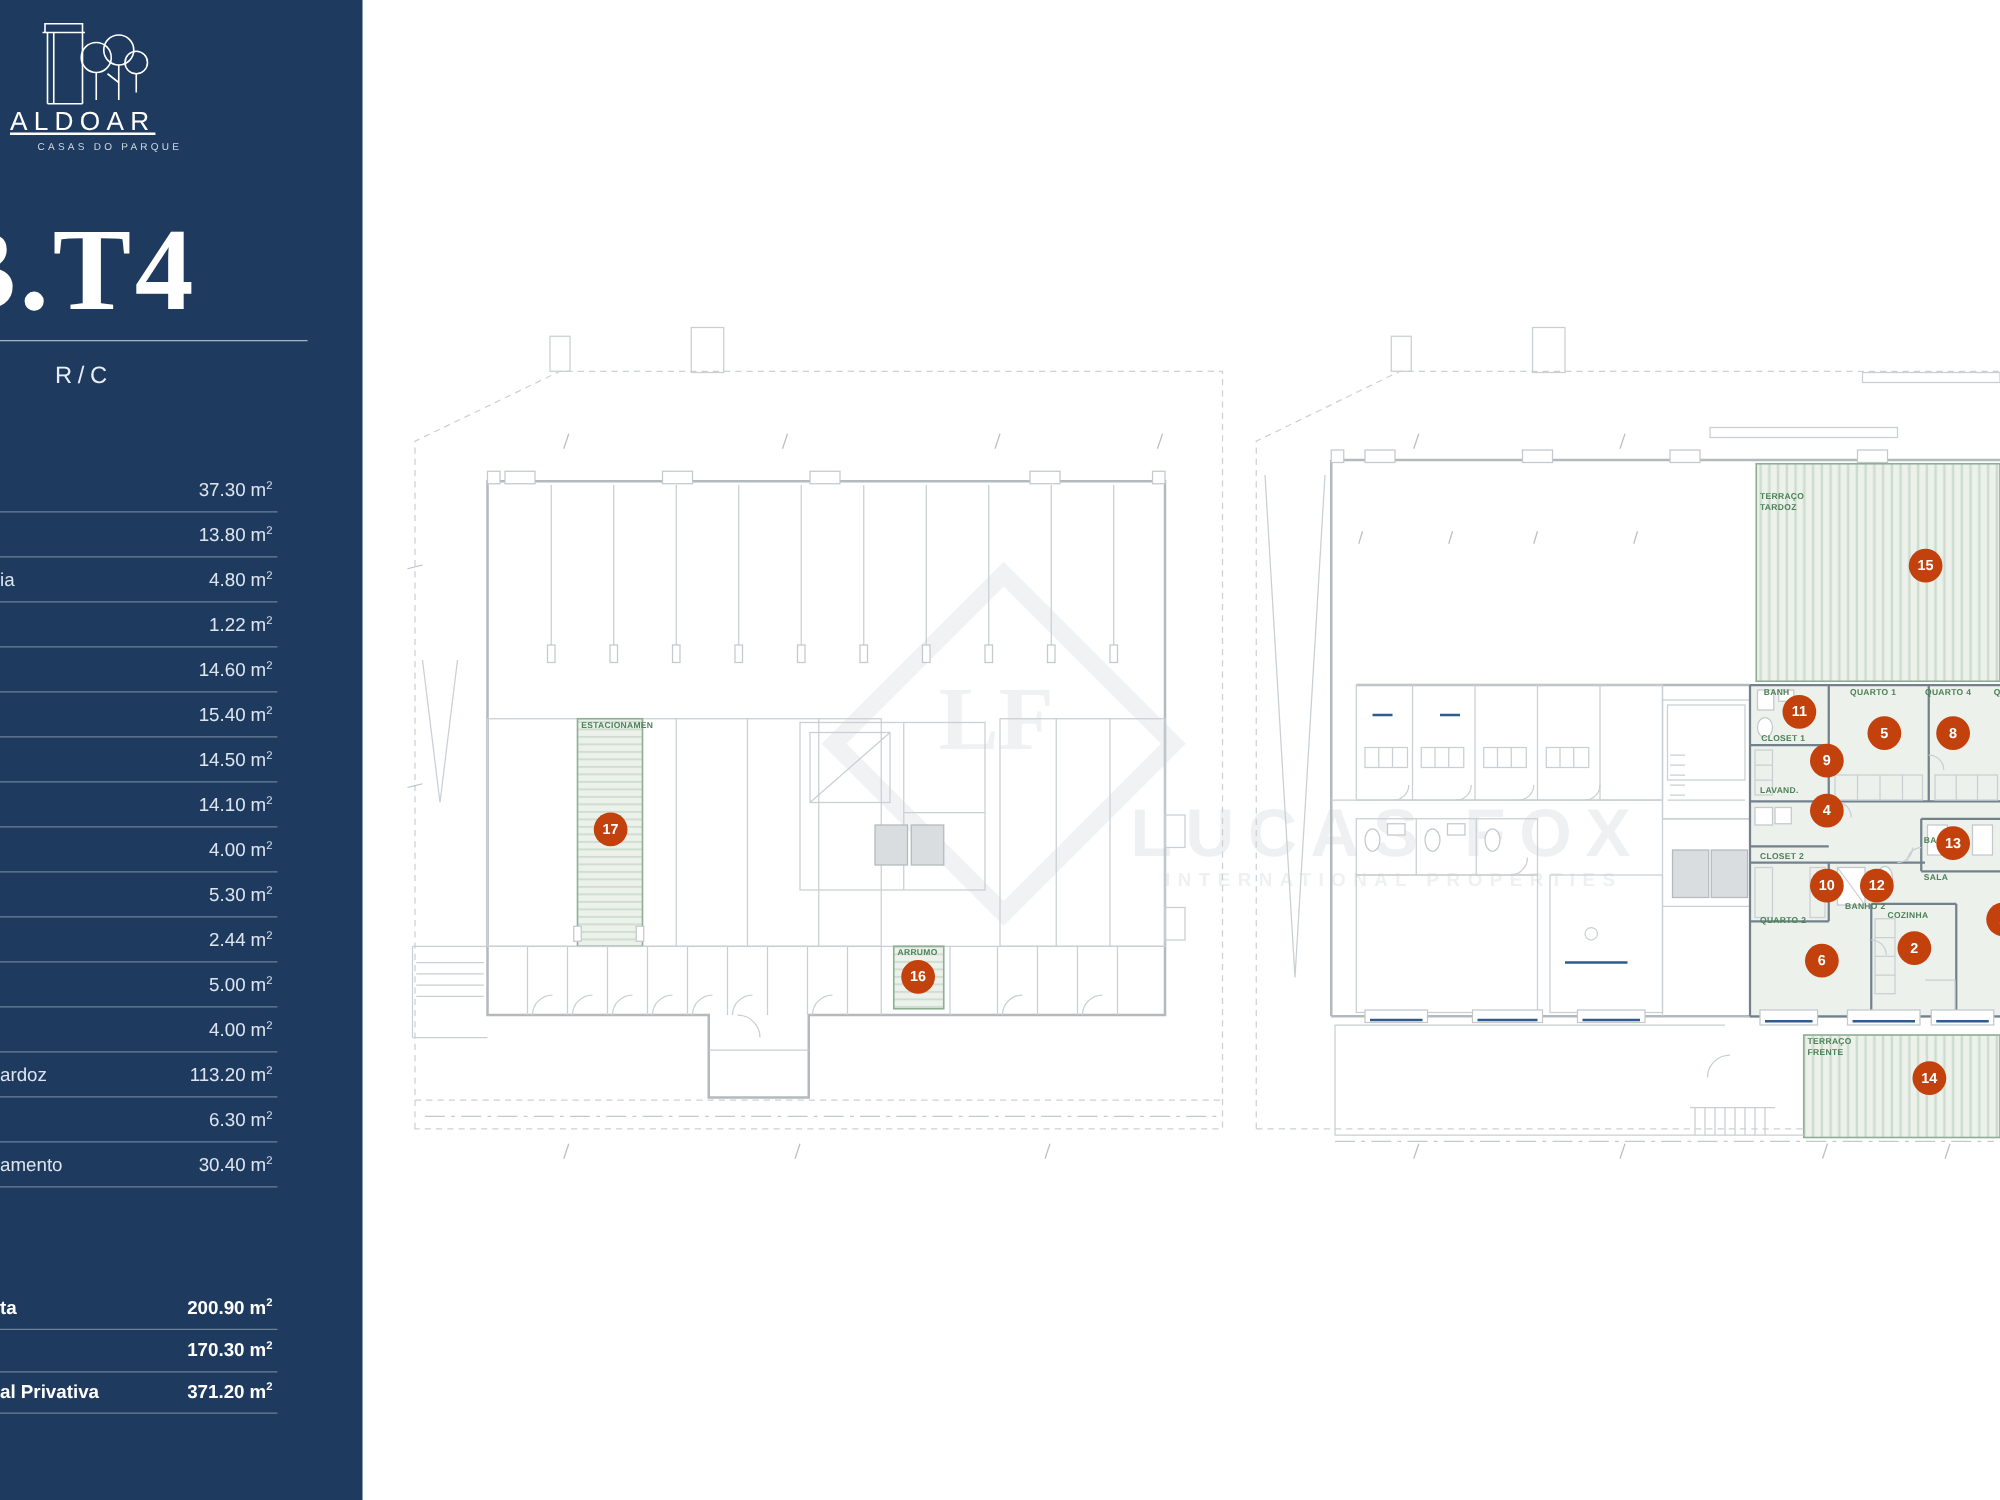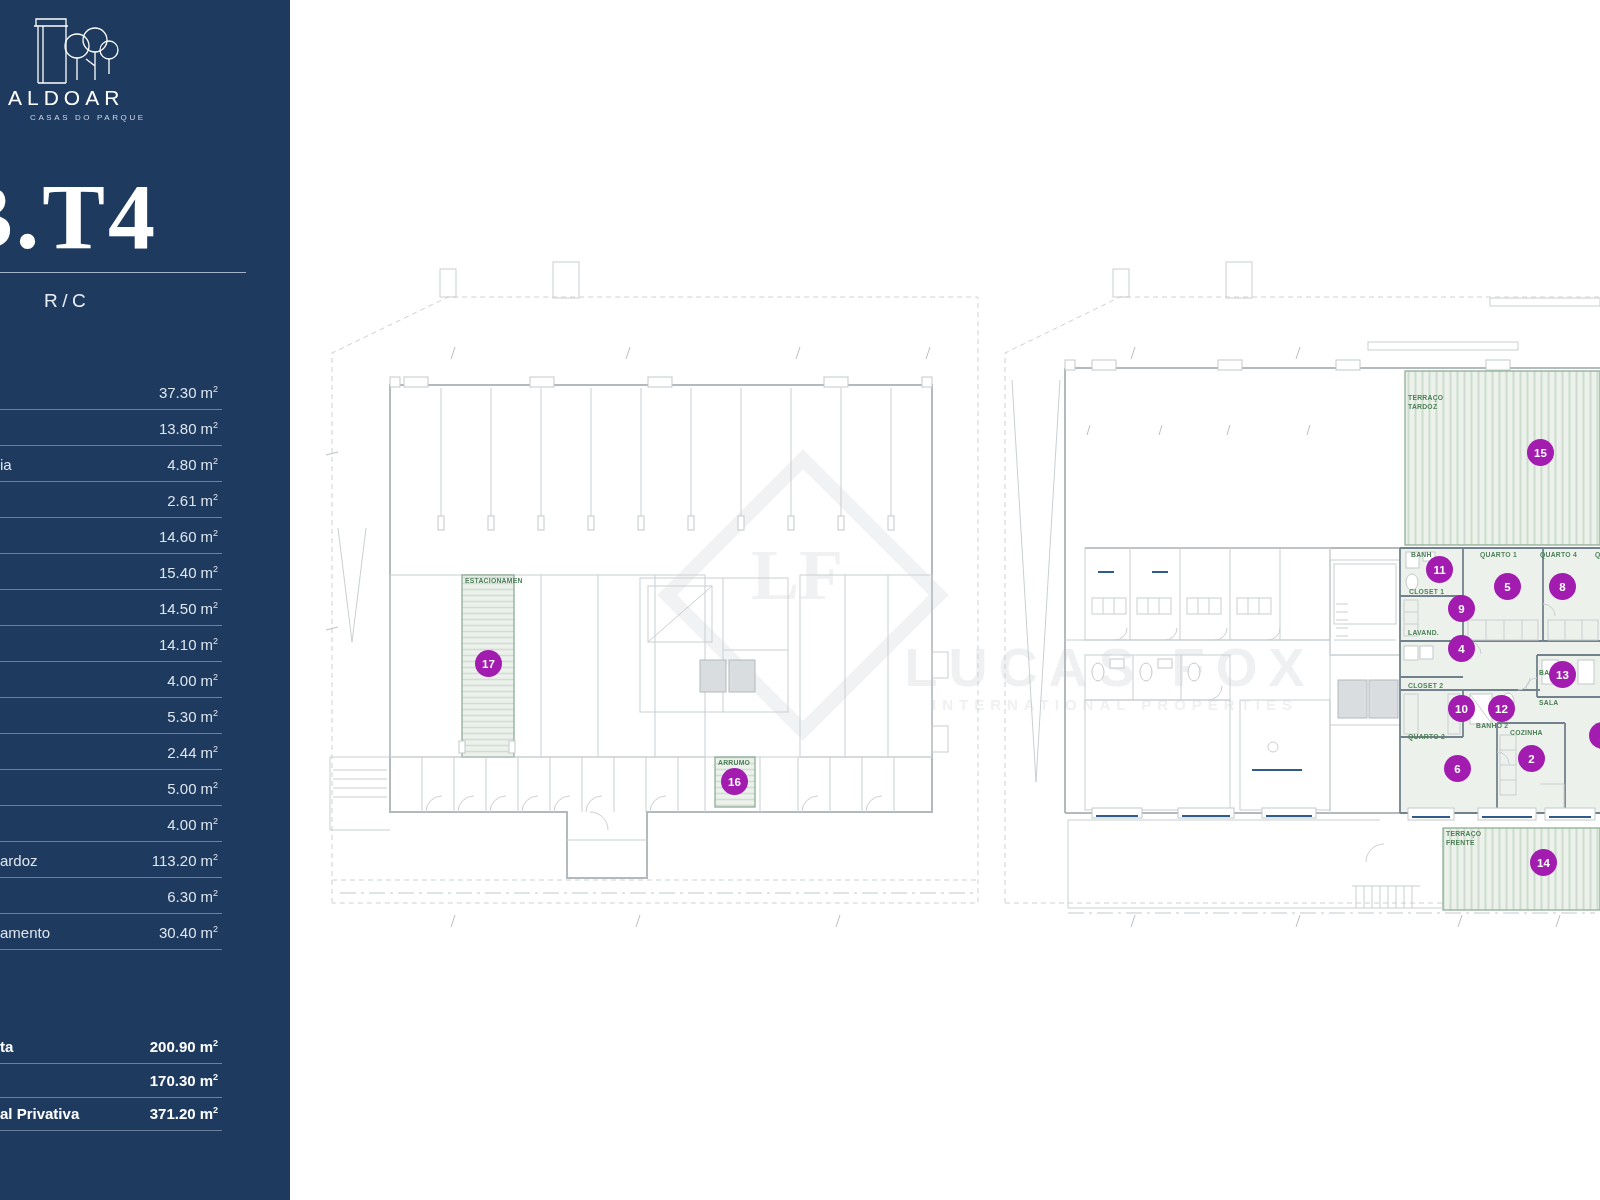--- a/index.html
+++ b/index.html
@@ -2,21 +2,21 @@
 <html><head>
 <meta charset="utf-8">
 <style>
   html,body{margin:0;padding:0;background:#fff;}
   #stage{position:relative;width:1600px;height:1200px;overflow:hidden;background:#fff;
          font-family:"Liberation Sans",sans-serif;}
   
   .sidebar{position:absolute;left:0;top:0;width:290px;height:1200px;background:#1e3a5e;
            overflow:hidden;color:#dde5ee;}
   .logo-art{position:absolute;left:0;top:16px;}
-  .wordmark{position:absolute;left:8px;top:86px;font-size:21px;letter-spacing:5px;color:#fff;font-weight:400;white-space:nowrap;}
+  .wordmark{position:absolute;left:8px;top:86px;font-size:21px;letter-spacing:5px;color:#fff;font-weight:400;white-space:nowrap;text-decoration:underline;}
   .tagline{position:absolute;left:30px;top:113px;font-size:8px;letter-spacing:2.6px;color:#cfd9e4;white-space:nowrap;}
   .unit-title{position:absolute;left:-50px;top:168px;font-family:"Liberation Serif",serif;
               font-weight:bold;font-size:94px;line-height:96px;color:#fff;letter-spacing:3px;white-space:nowrap;}
   .title-rule{position:absolute;left:0;top:272px;width:246px;height:1px;background:rgba(210,222,236,.75);}
   .floor{position:absolute;left:44px;top:290px;font-size:19px;letter-spacing:4.5px;color:#e8eef5;}
   .area-list{position:absolute;left:0;top:374px;width:222px;}
   .area-row{display:flex;align-items:flex-end;justify-content:space-between;height:36px;
             box-sizing:border-box;border-bottom:1px solid rgba(173,188,205,.55);
             padding:0 4px 8px 0;font-size:15px;color:#dde5ee;}
   .totals-list{position:absolute;left:0;top:1031px;width:222px;}
@@ -42,21 +42,21 @@
   
   .wm-diamond{position:absolute;left:700px;top:492px;width:178px;height:178px;
               border:14px solid #f0f2f4;transform:rotate(45deg);}
   .wm-lf{position:absolute;left:742px;top:534px;width:110px;text-align:center;
          font-family:"Liberation Serif",serif;font-weight:bold;font-size:72px;color:#eff1f3;}
   .wm-title{position:absolute;left:870px;top:636px;width:480px;text-align:center;
             font-weight:bold;font-size:54px;letter-spacing:11px;color:#eef0f2;white-space:nowrap;}
   .wm-sub{position:absolute;left:905px;top:696px;width:420px;text-align:center;
           font-weight:bold;font-size:15px;letter-spacing:6px;color:#eef0f2;white-space:nowrap;}
   
-  .badge{position:absolute;width:27px;height:27px;border-radius:50%;background:#a21caf;
+  .badge{position:absolute;width:27px;height:27px;border-radius:50%;background:#c2410c;
          color:#fff;font-size:11.5px;font-weight:bold;display:flex;align-items:center;
          justify-content:center;}
   .rlabel{position:absolute;font-size:6.8px;line-height:8.5px;color:#4d8157;
           letter-spacing:.25px;font-weight:bold;white-space:nowrap;}
 </style>
 </head>
 <body>
 
 <div id="stage">
 
@@ -331,21 +331,21 @@
           <span class="area-val"><span>13.80</span><span class="u">m</span><sup>2</sup></span>
         </div>
 
         <div class="area-row">
           <span class="area-label">ia</span>
           <span class="area-val"><span>4.80</span><span class="u">m</span><sup>2</sup></span>
         </div>
 
         <div class="area-row">
           <span class="area-label"></span>
-          <span class="area-val"><span>2.61</span><span class="u">m</span><sup>2</sup></span>
+          <span class="area-val"><span>1.22</span><span class="u">m</span><sup>2</sup></span>
         </div>
 
         <div class="area-row">
           <span class="area-label"></span>
           <span class="area-val"><span>14.60</span><span class="u">m</span><sup>2</sup></span>
         </div>
 
         <div class="area-row">
           <span class="area-label"></span>
           <span class="area-val"><span>15.40</span><span class="u">m</span><sup>2</sup></span>

